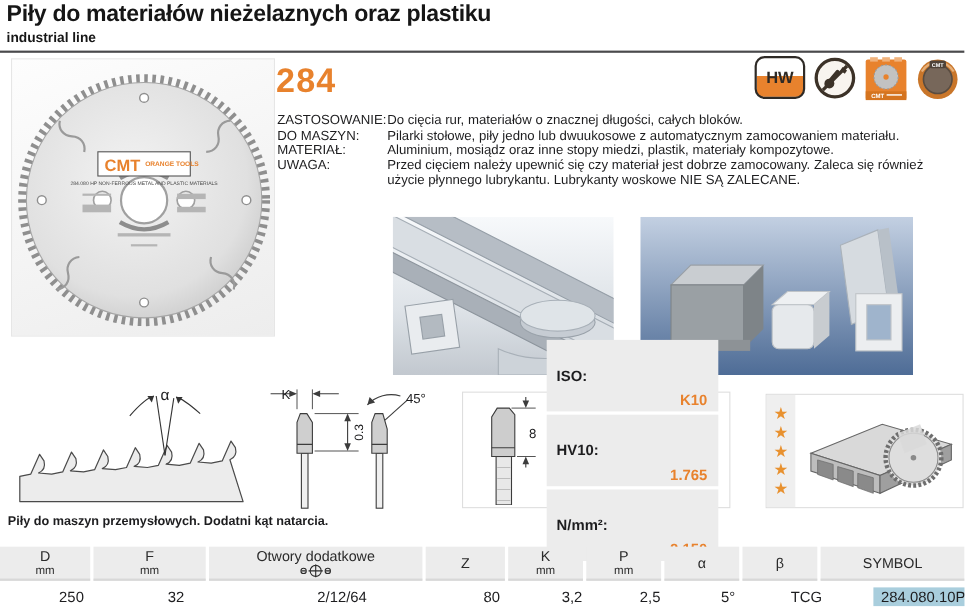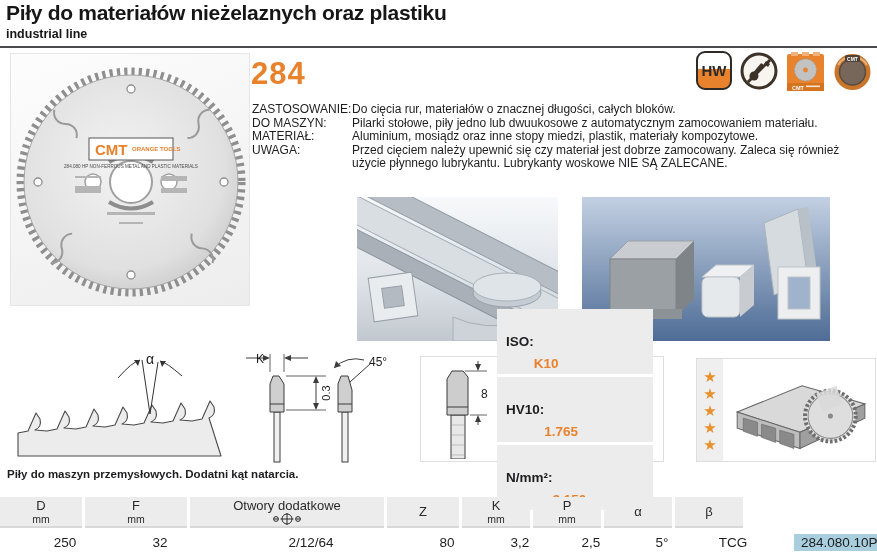--- a/index.html
+++ b/index.html
@@ -14,38 +14,38 @@
   .blade-photo { position:absolute; left:10px; top:53px; width:240px; height:253px;
     background:linear-gradient(160deg,#fdfdfd,#ededed); border:1px solid #e6e6e6; }
 
   .product-number { position:absolute; left:251px; top:56px; font-size:31px; font-weight:bold; color:#e8822d; letter-spacing:1px; }
 
   .specs { position:absolute; left:252px; top:103px; width:622px; display:grid;
     grid-template-columns:100px 1fr; column-gap:0; row-gap:0; font-size:12px; line-height:13.6px; }
   .specs .lbl { font-weight:normal; }
 
   .icons { position:absolute; right:4px; top:51px; display:flex; gap:7px; align-items:flex-start; }
-  .icon-hw { width:36px; height:39px; border:2.5px solid #2e2a26; border-radius:9px;
+  .icon-hw { width:46px; height:39px; border:2.5px solid #2e2a26; border-radius:9px;
     background:linear-gradient(180deg,#fff 0 46%, #e8822d 46% 100%);
     display:flex; align-items:center; justify-content:center;
     font-size:15px; font-weight:bold; color:#2e2a26; }
 
   .photo { position:absolute; overflow:hidden; }
   .photo-1 { left:357px; top:197px; width:201px; height:144px; }
   .photo-2 { left:582px; top:197px; width:248px; height:144px; }
 
   .diag { position:absolute; }
   .diag-alpha { left:14px; top:352px; width:216px; height:106px; }
   .diag-k { left:238px; top:348px; width:150px; height:118px; }
 
   .iso-box { position:absolute; left:420px; top:356px; width:244px; height:106px;
     border:1px solid #dedede; background:#fff; display:flex; align-items:center; }
   .iso-box svg { flex:0 0 76px; height:100px; }
   .iso-table { flex:1; margin:6px 10px 6px 0; }
-  .iso-row { display:flex; align-items:center;
+  .iso-row { display:flex; justify-content:space-between; align-items:center;
     background:#ececec; padding:3px 10px 3px 9px; margin:3px 0; font-size:13.5px; font-weight:bold; }
   .iso-row .v { color:#e8822d;margin-top:44px; }
 
   .stars-box { position:absolute; left:696px; top:358px; width:180px; height:104px;
     border:1px solid #dedede; display:flex; background:#fff; }
   .star-strip { width:26px; background:#efefef; display:flex; flex-direction:column;
     align-items:center; justify-content:center; gap:0; }
   .star { color:#e8912f; font-size:15px; line-height:17px; }
   .stars-box svg { flex:1; }
 
@@ -353,20 +353,23 @@
       <div class="cell">
         <span class="main">P</span>
         <span class="sub">mm</span>
       </div>
       <div class="cell">
         <span class="main">α</span>
       </div>
       <div class="cell">
         <span class="main">β</span>
       </div>
+      <div class="cell">
+        <span class="main">SYMBOL</span>
+      </div>
     </div>
     <div class="t-row">
       <div class="cell">250</div>
       <div class="cell">32</div>
       <div class="cell">2/12/64</div>
       <div class="cell">80</div>
       <div class="cell">3,2</div>
       <div class="cell">2,5</div>
       <div class="cell">5°</div>
       <div class="cell">TCG</div>

